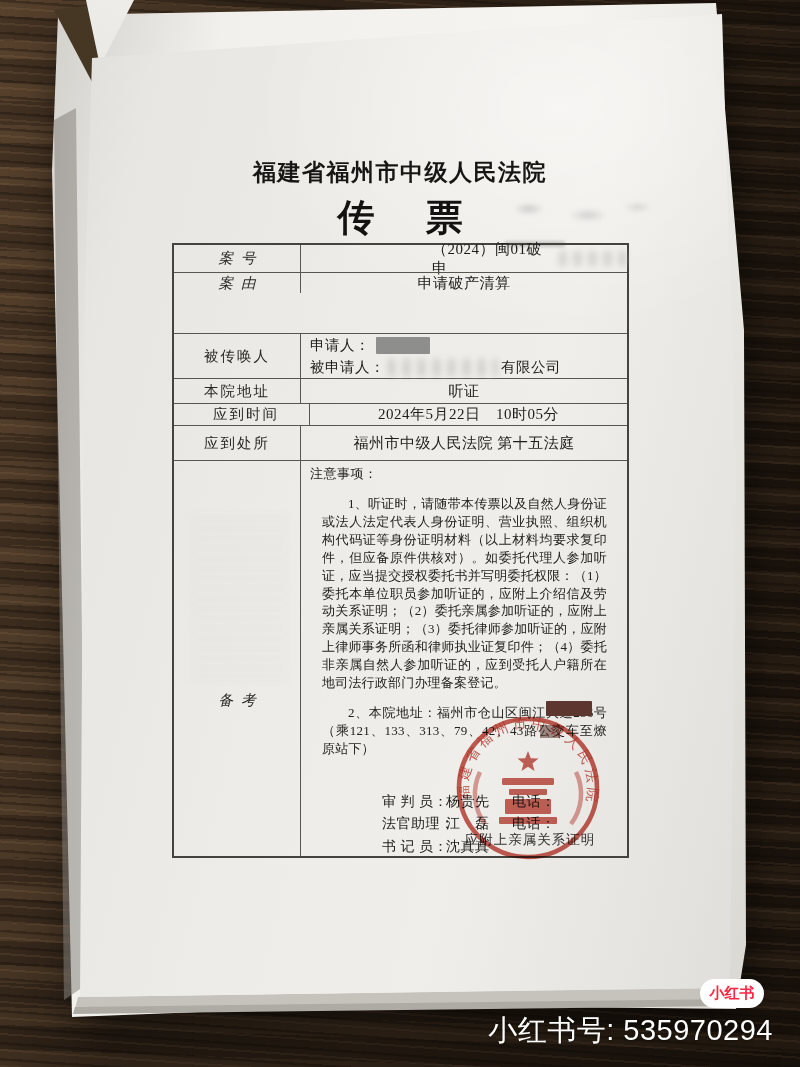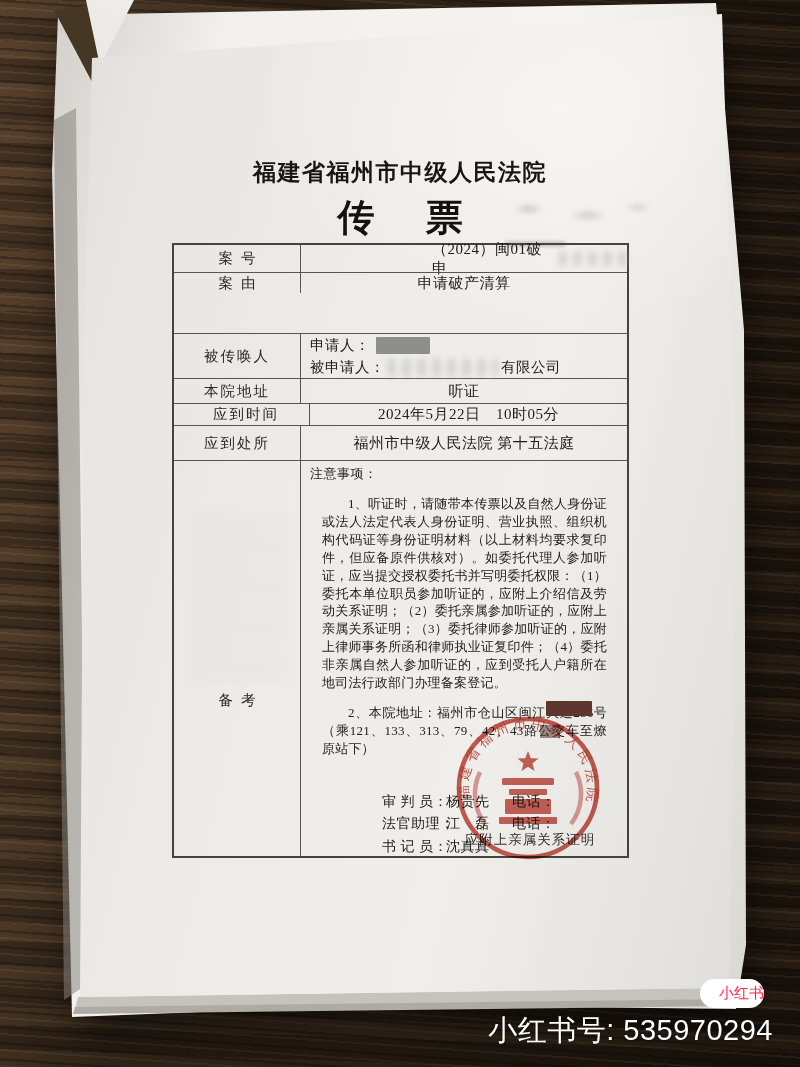--- a/index.html
+++ b/index.html
@@ -57,21 +57,21 @@
     font-size:23px;font-weight:700;letter-spacing:1.5px;color:#181614;}
   .doc-title{position:absolute;left:172px;top:193px;width:456px;text-align:center;
     font-size:37px;font-weight:700;word-spacing:42px;color:#141210;}
 
   .form-table{position:absolute;left:172px;top:243px;width:457px;height:615px;
     border:2px solid #46423d;display:flex;flex-direction:column;box-sizing:border-box;}
   .tr{display:flex;box-sizing:border-box;}
   .tr + .tr{border-top:1px solid #5a564f;}
   .tl{width:127px;flex:none;border-right:1px solid #5a564f;display:flex;align-items:center;
     justify-content:center;font-size:14.5px;letter-spacing:2px;color:#2a2826;box-sizing:border-box;}
-  .tl.sp{letter-spacing:8px;text-indent:8px;}
+  .tl.sp{letter-spacing:8px;text-indent:8px;font-style:italic;}
   .tl.wide{letter-spacing:0;font-size:13.5px;}
   .tv{flex:1;display:flex;align-items:center;justify-content:center;font-size:15px;
     letter-spacing:.5px;color:#1f1d1b;box-sizing:border-box;}
   .r0{height:27px;} .r1{height:21px;} .r2{height:45px;margin-top:40px;} .r3{height:23px;}
   .r4{height:25px;} .r5{height:22px;padding-left:9px;} .r6{height:35px;} .r7{flex:1;min-height:0;}
   .r0 .tv{justify-content:flex-start;padding-left:131px;}
   .r2 .tv{flex-direction:column;align-items:flex-start;justify-content:center;
     padding-left:9px;gap:3px;font-size:14.5px;}
   .line{display:flex;align-items:center;white-space:nowrap;}
   .r7 .tl{align-items:flex-start;padding-top:230px;}
@@ -99,22 +99,22 @@
     background:#5c362f;filter:blur(.4px);border-radius:1px;}
   .rd-phone2{position:absolute;left:540px;top:725px;width:20px;height:13px;z-index:5;
     background:rgba(92,54,47,.55);filter:blur(.6px);}
 
   
   .seal{position:absolute;left:452px;top:712px;width:152px;height:152px;z-index:6;
     opacity:.92;mix-blend-mode:multiply;filter:blur(.3px);}
 
   
   .wm-pill{position:absolute;left:700px;top:979px;width:64px;height:29px;z-index:7;
-    background:#fff;border-radius:15px;display:flex;align-items:center;justify-content:flex-end;
-    font-family:"Liberation Sans","DejaVu Sans",sans-serif;font-weight:400;font-size:15px;color:#ff2442;}
+    background:#fff;border-radius:15px;display:flex;align-items:center;justify-content:center;
+    font-family:"Liberation Sans","DejaVu Sans",sans-serif;font-weight:700;font-size:15px;color:#ff2442;}
   .wm-account{position:absolute;right:27px;top:1011px;z-index:7;
     font-family:"Liberation Sans","DejaVu Sans",sans-serif;font-size:29px;color:#fff;
     letter-spacing:.5px;text-shadow:0 1px 3px rgba(0,0,0,.35);}
 </style>
 </head>
 <body>
 
 <div class="photo">
   <div class="wood"></div>
 

